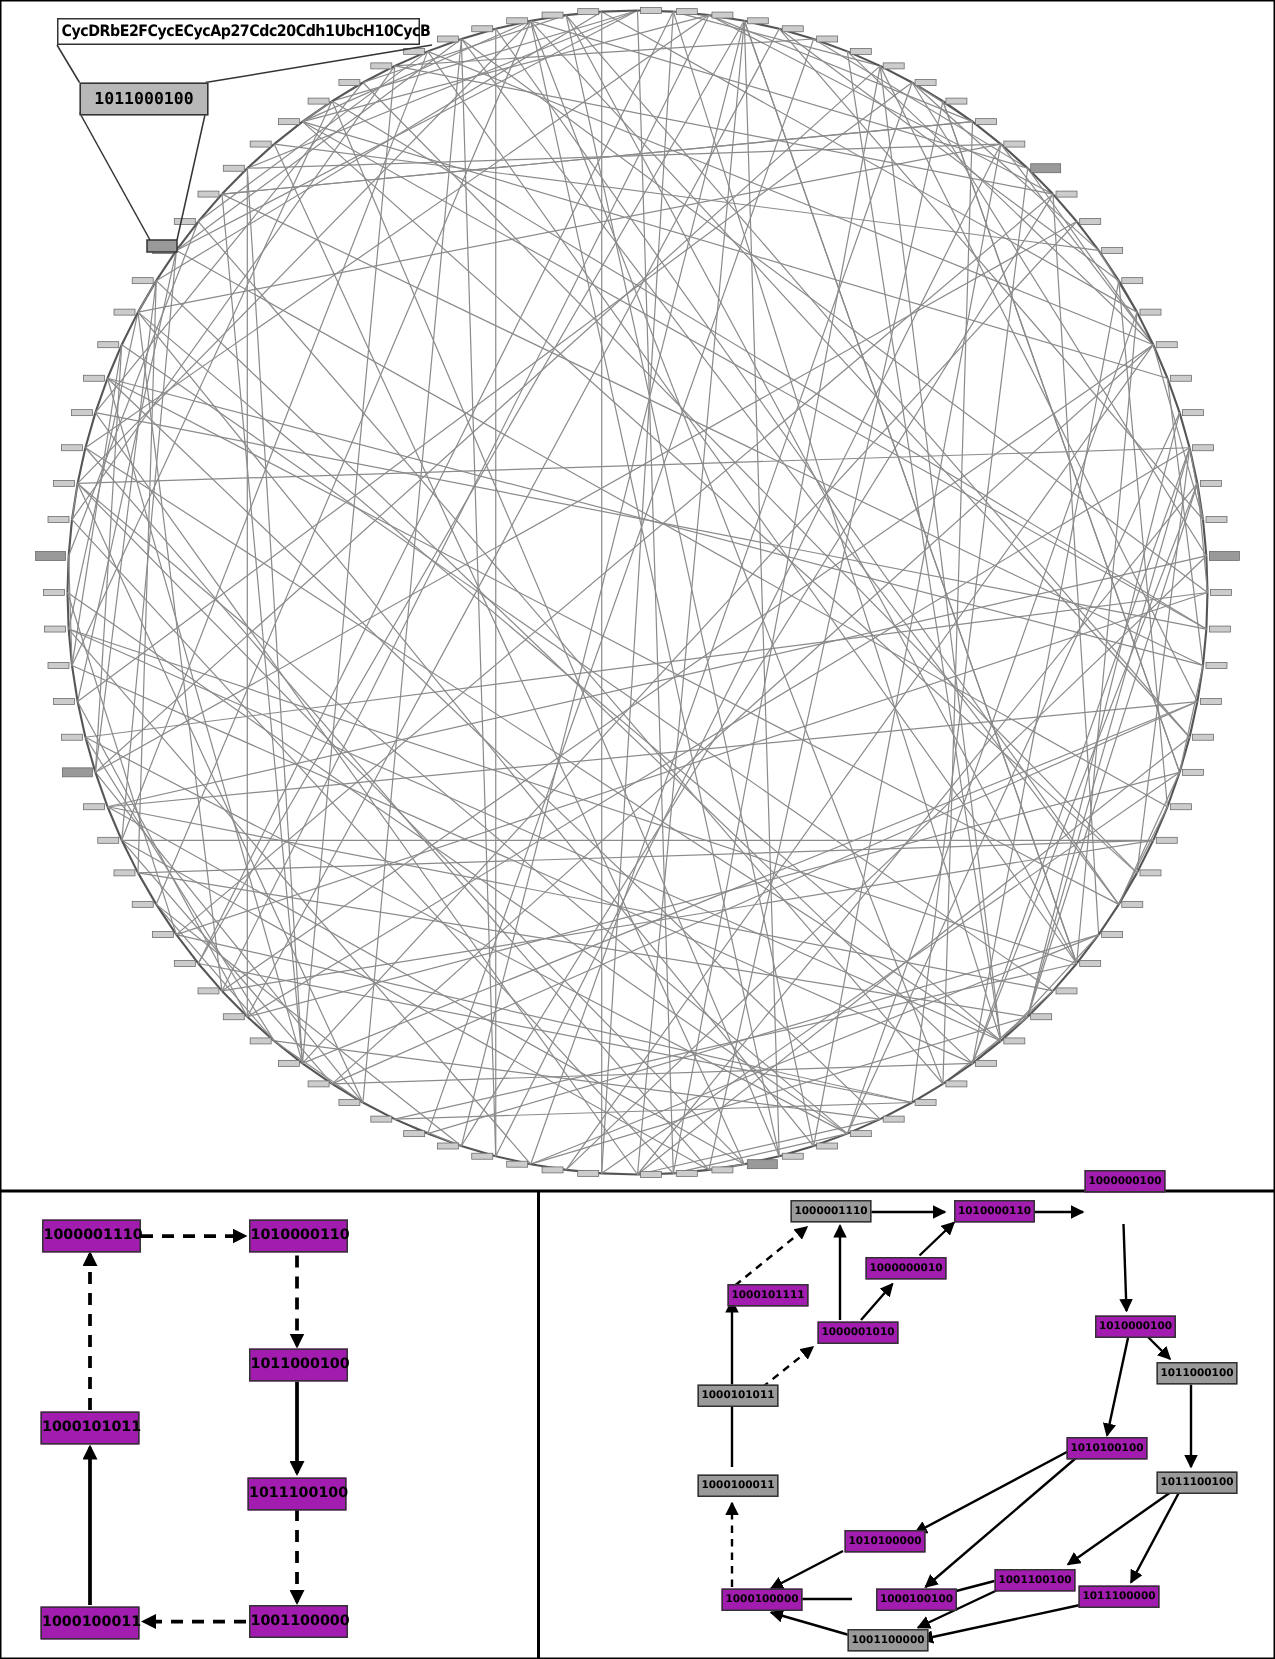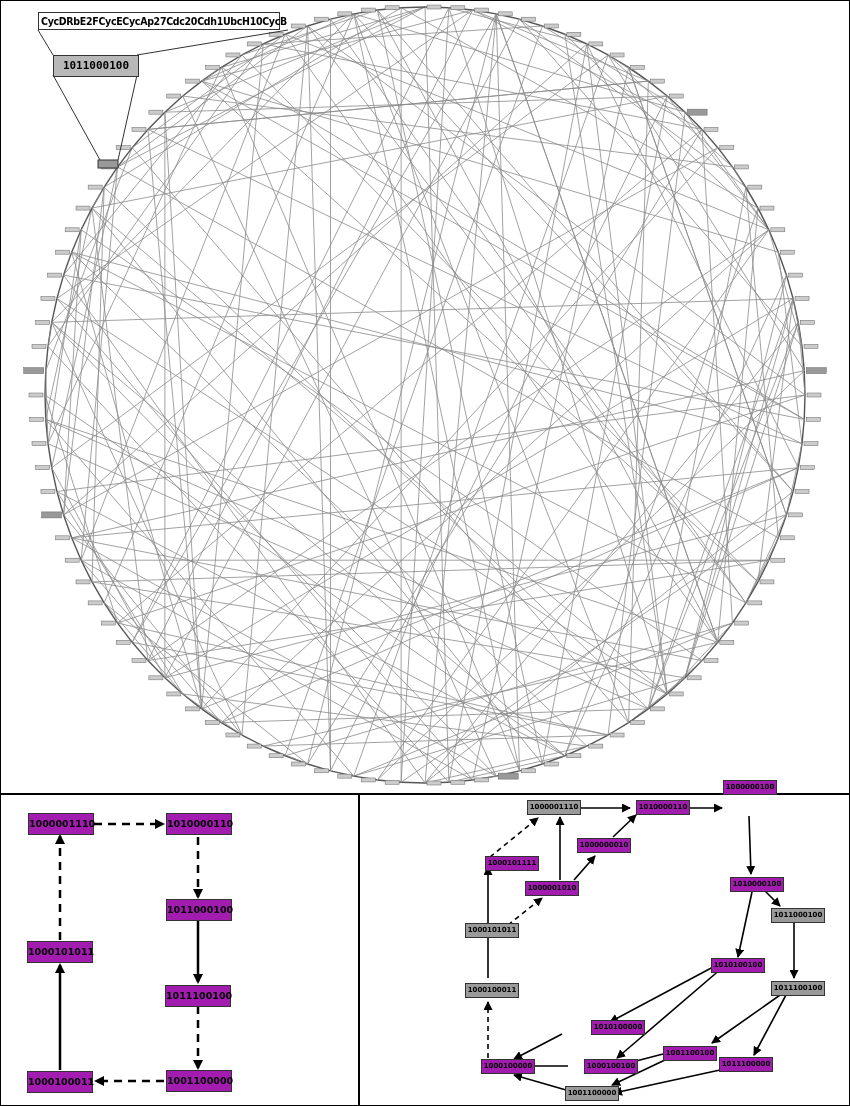--- a/index.html
+++ b/index.html
@@ -504,25 +504,25 @@
 <div class="node n1" style="left:165px;top:985px;">1011100100</div>
 <div class="node n1" style="left:166px;top:1070px;">1001100000</div>
 <div class="node n1" style="left:27px;top:1071px;">1000100011</div>
 <div class="node n1" style="left:27px;top:941px;">1000101011</div>
 
 <div class="node n2 hl" style="left:527px;top:800px;">1000001110</div>
 <div class="node n2" style="left:636px;top:800px;">1010000110</div>
 <div class="node n2" style="left:723px;top:780px;">1000000100</div>
 <div class="node n2" style="left:465px;top:856px;margin-left:20px;">1000101111</div>
 <div class="node n2" style="left:577px;top:838px;">1000000010</div>
-<div class="node n2" style="left:525px;top:881px;">1000001010</div>
+<div class="node n2" style="left:545px;top:881px;">1000001010</div>
 <div class="node n2" style="left:730px;top:877px;">1010000100</div>
 <div class="node n2 hl" style="left:771px;top:908px;">1011000100</div>
 <div class="node n2 hl" style="left:465px;top:923px;">1000101011</div>
 <div class="node n2" style="left:711px;top:958px;">1010100100</div>
 <div class="node n2 hl" style="left:465px;top:983px;">1000100011</div>
 <div class="node n2 hl" style="left:771px;top:981px;">1011100100</div>
-<div class="node n2" style="left:563px;top:1020px;margin-left:28px;">1010100000</div>
+<div class="node n2" style="left:563px;top:1020px;">1010100000</div>
 <div class="node n2" style="left:663px;top:1046px;">1001100100</div>
 <div class="node n2" style="left:465px;top:1059px;margin-left:16px;">1000100000</div>
 <div class="node n2" style="left:584px;top:1059px;">1000100100</div>
 <div class="node n2" style="left:719px;top:1057px;">1011100000</div>
 <div class="node n2 hl" style="left:565px;top:1086px;">1001100000</div>
 
 </body></html>

